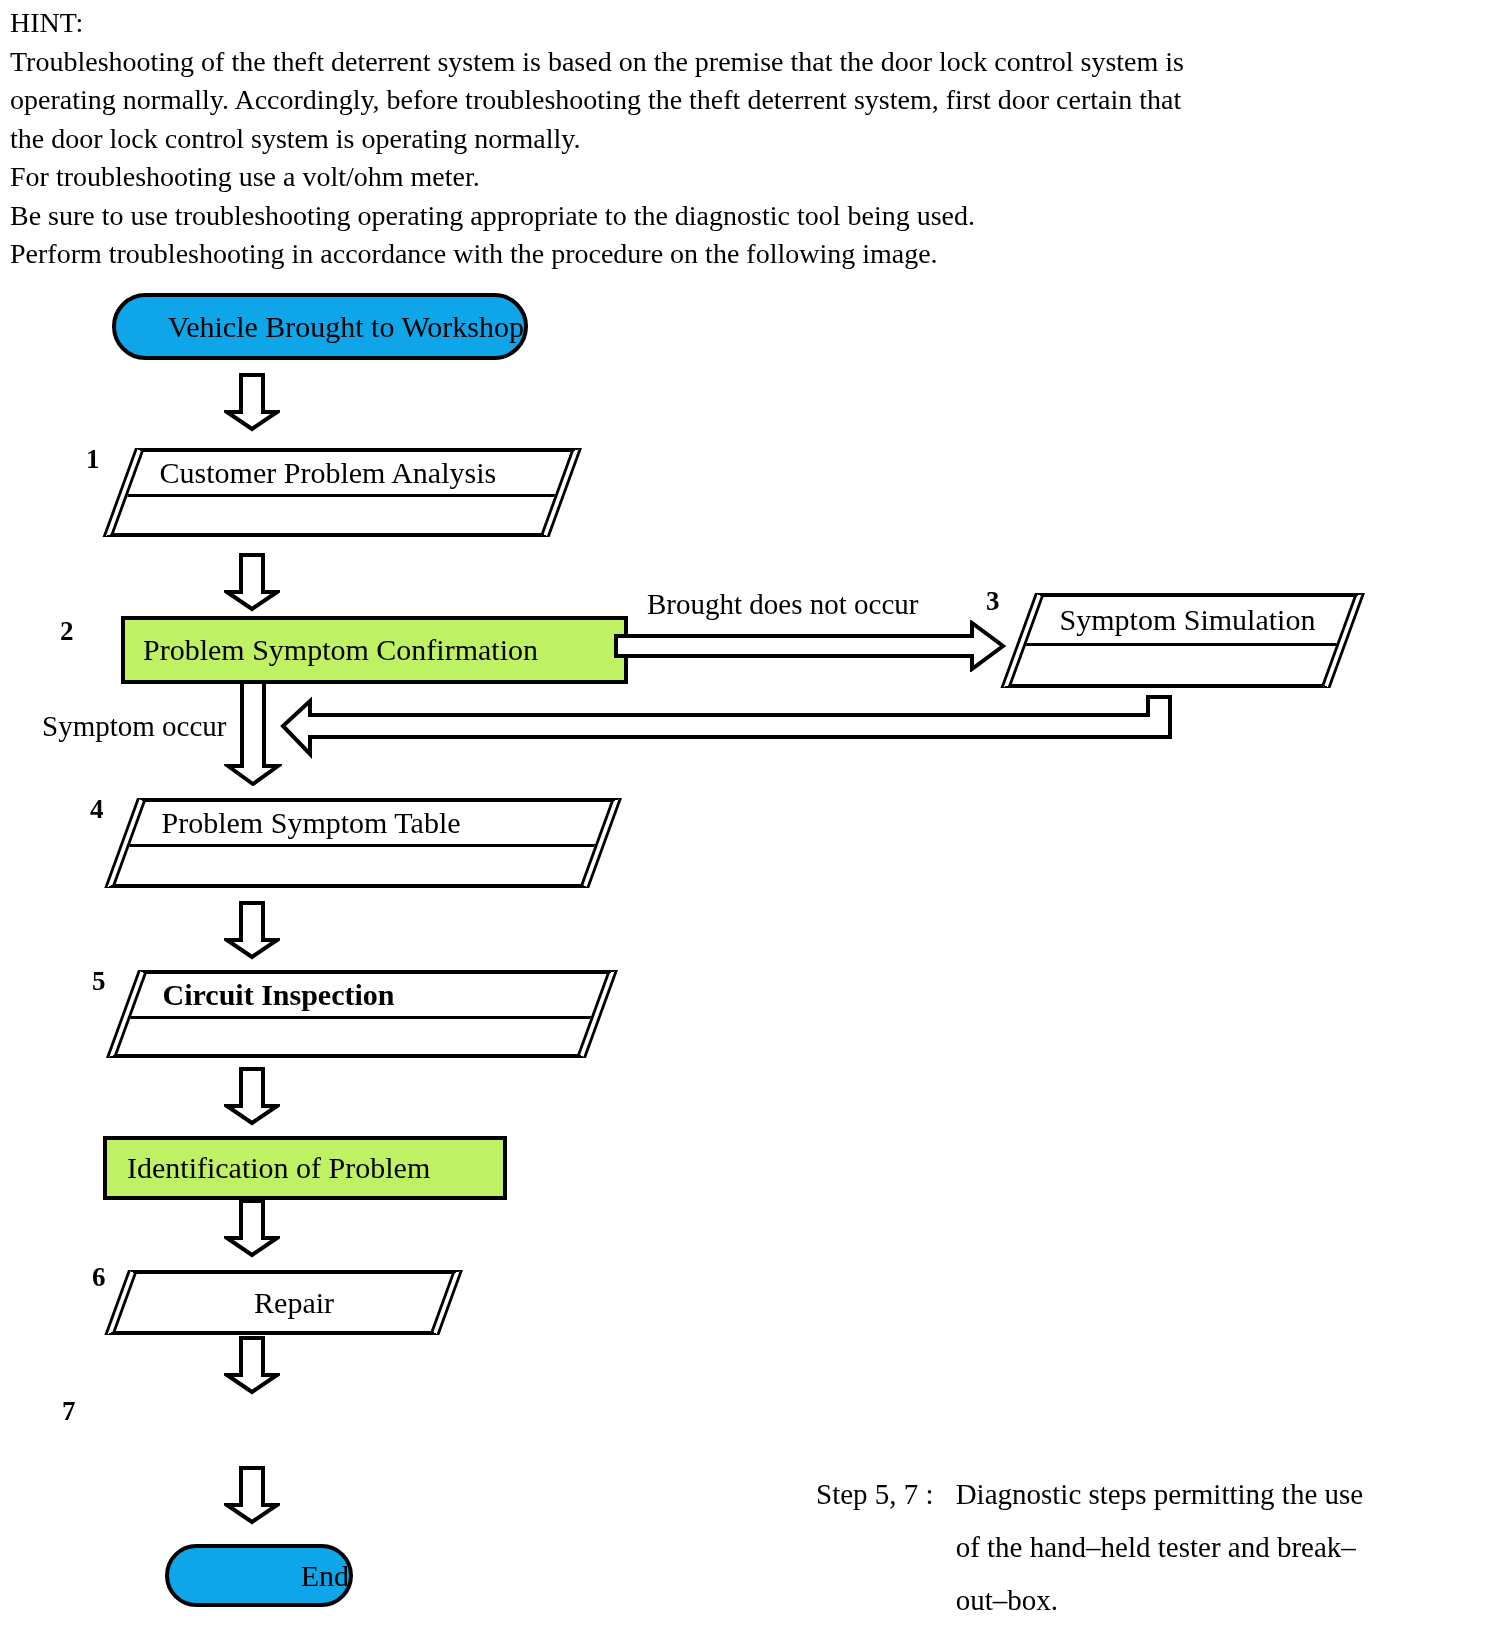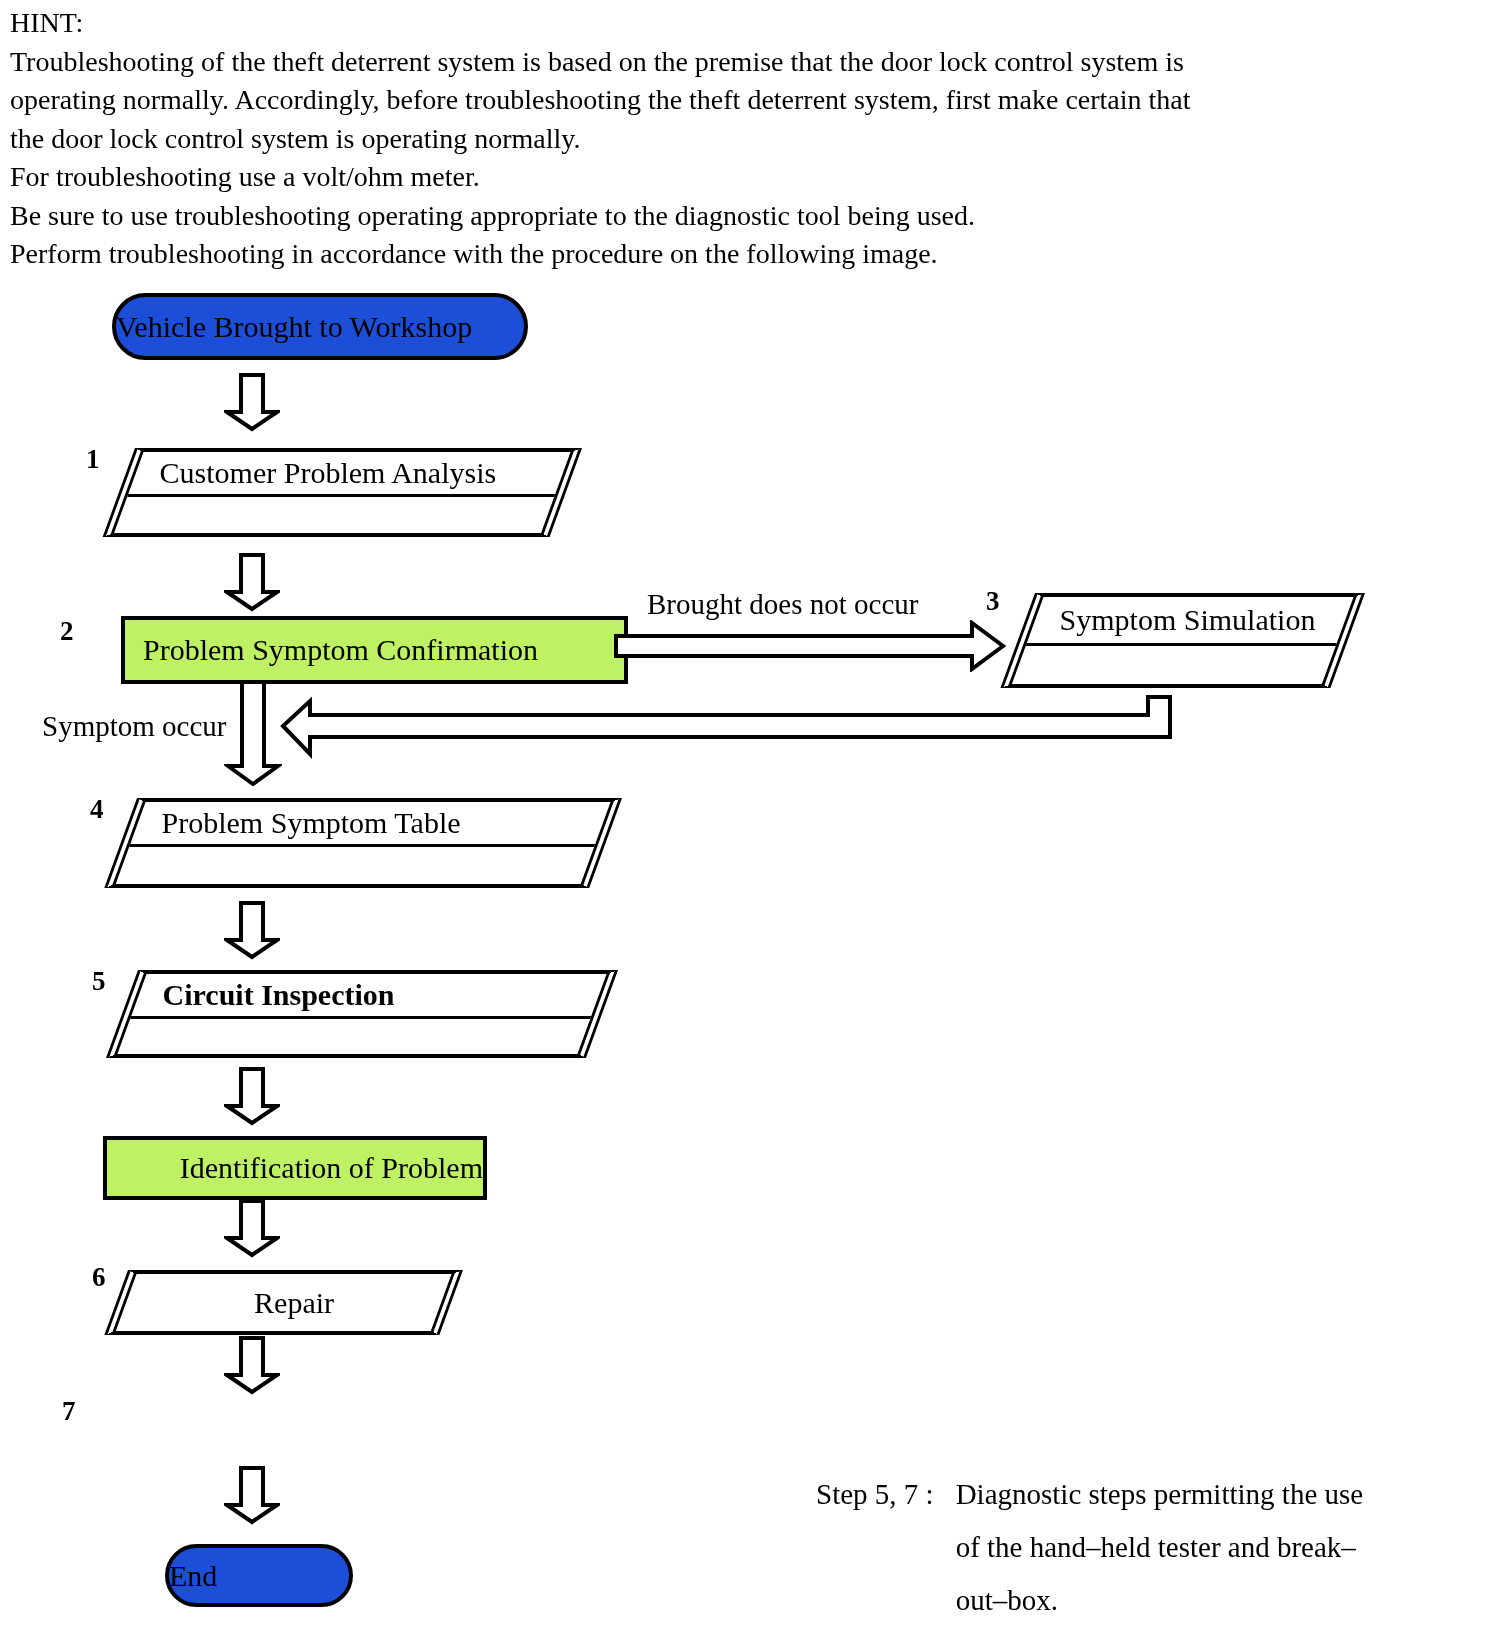--- a/index.html
+++ b/index.html
@@ -7,32 +7,32 @@
     position:relative;width:1400px;height:1632px;background:#fff;
     font-family:Liberation Serif, serif;color:#000;overflow:hidden;
   }
   
   .hint{position:absolute;left:10px;top:4px;font-size:28px;line-height:38.5px;width:1488px;}
   .hint div{white-space:nowrap;}
   
   .node-label{font-size:30px;}
   
   .terminator{
-    position:absolute;border:4px solid #000;border-radius:40px;background:#1d4ed8;
-    display:flex;align-items:center;justify-content:flex-start;font-size:30px;
+    position:absolute;border:4px solid #000;border-radius:40px;background:#0ea5e9;
+    display:flex;align-items:center;justify-content:flex-end;font-size:30px;
   }
   #start{left:112px;top:293px;width:408px;height:59px;}
   #end{left:165px;top:1544px;width:180px;height:55px;}
   
   .pbox{
     position:absolute;border:4px solid #000;background:#bef264;
     display:flex;align-items:center;font-size:30px;
   }
   #step2{left:121px;top:616px;width:481px;height:60px;padding-left:18px;}
-  #identification{left:103px;top:1136px;width:376px;height:56px;justify-content:flex-end;}
+  #identification{left:103px;top:1136px;width:376px;height:56px;padding-left:20px;}
   #step7{left:103px;top:1398px;width:287px;height:52px;border-width:5px;justify-content:center;}
   
   .panel{
     position:absolute;background:#fff;border-top:4px solid #000;border-bottom:4px solid #000;
     border-left:10px double #000;border-right:10px double #000;
     transform:skewX(-20deg);transform-origin:0 0;box-sizing:border-box;
   }
   .panel .plabel{
     position:absolute;left:0;right:0;top:0;display:flex;align-items:center;
     padding-left:16px;font-size:30px;transform:skewX(20deg);transform-origin:0 0;
@@ -74,21 +74,21 @@
   .note .note-lines div{white-space:nowrap;}
 </style>
 </head>
 <body>
 
 <div class="page">
 
   <div class="hint">
     <div>HINT:</div>
     <div>Troubleshooting of the theft deterrent system is based on the premise that the door lock control system is</div>
-    <div>operating normally. Accordingly, before troubleshooting the theft deterrent system, first make certain that</div>
+    <div>operating normally. Accordingly, before troubleshooting the theft deterrent system, first door certain that</div>
     <div>the door lock control system is operating normally.</div>
     <div>For troubleshooting use a volt/ohm meter.</div>
     <div>Be sure to use troubleshooting operating appropriate to the diagnostic tool being used.</div>
     <div>Perform troubleshooting in accordance with the procedure on the following image.</div>
   </div>
 
   <div class="terminator" id="start">
     <span class="node-label">Vehicle Brought to Workshop</span>
   </div>
 

